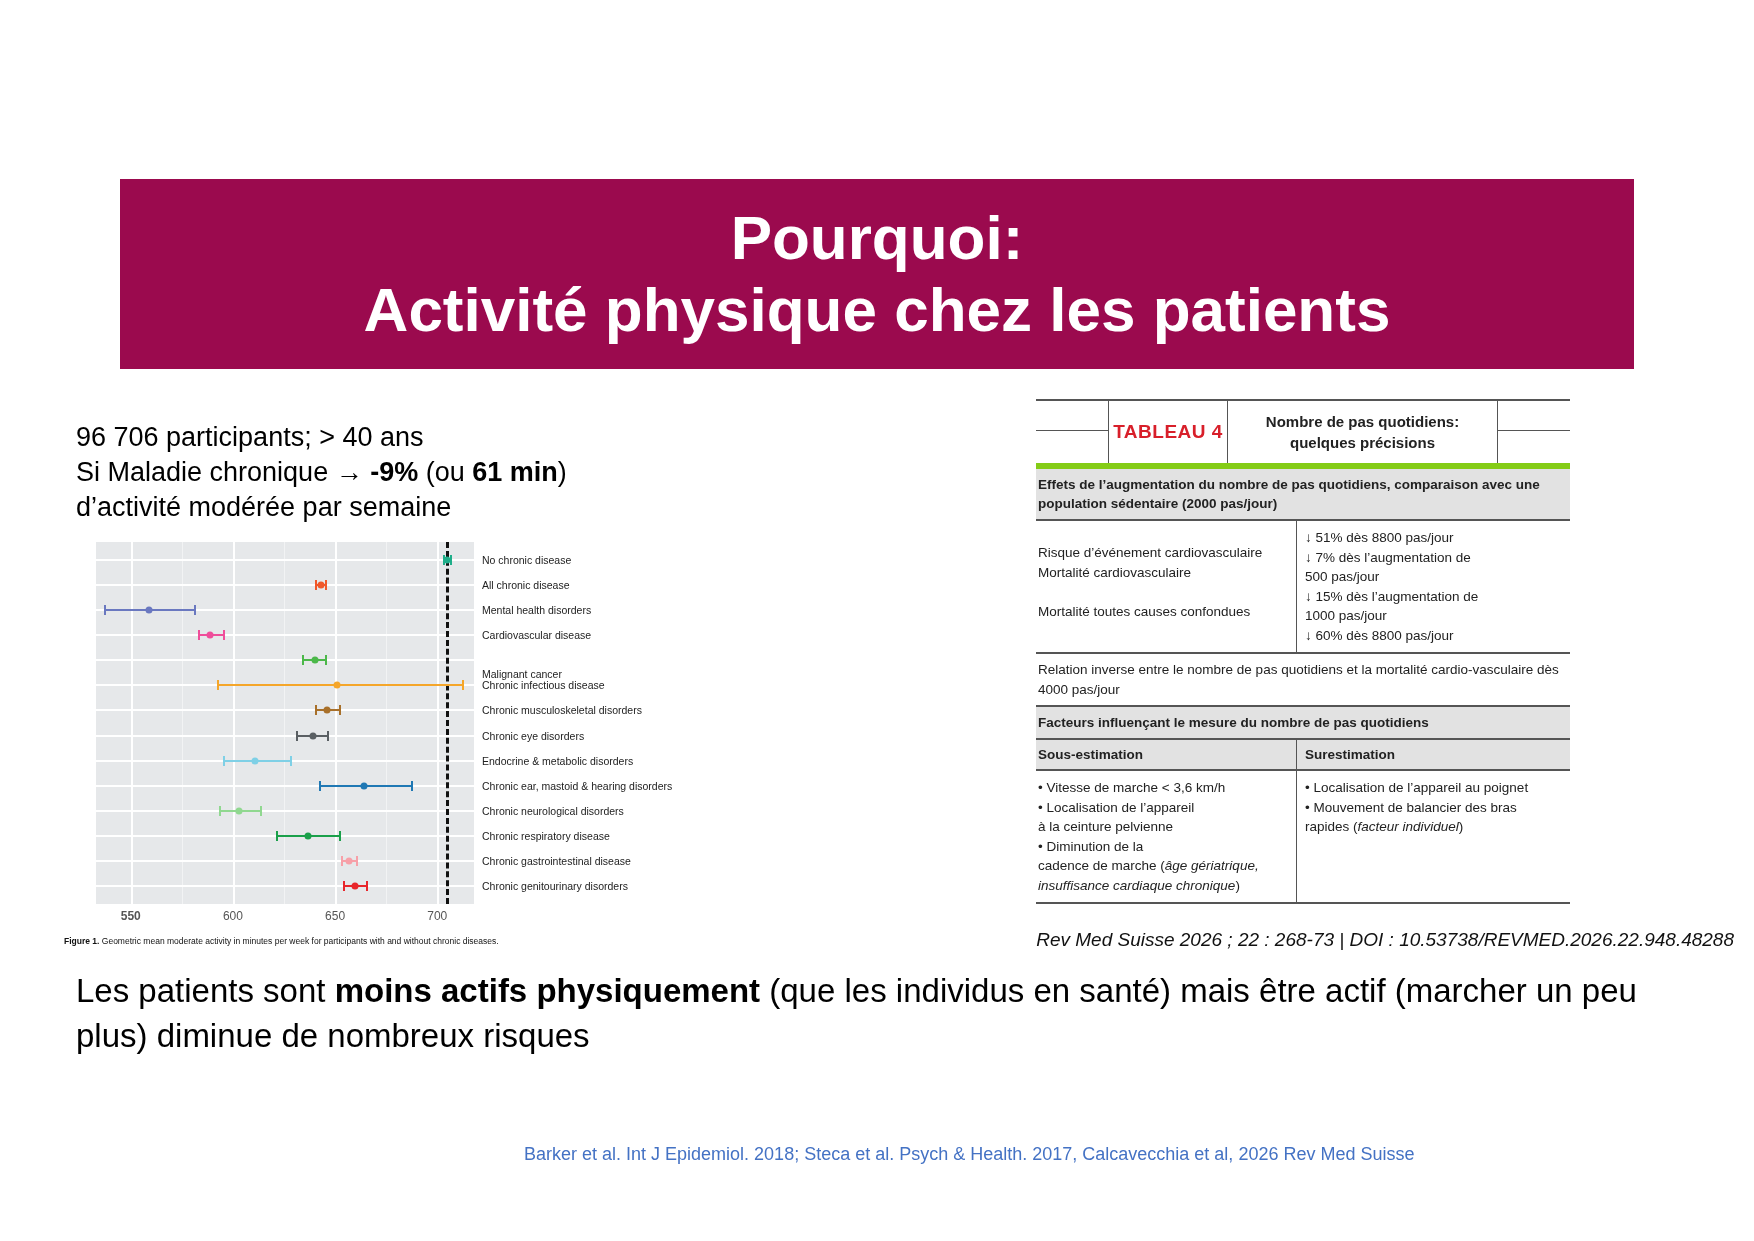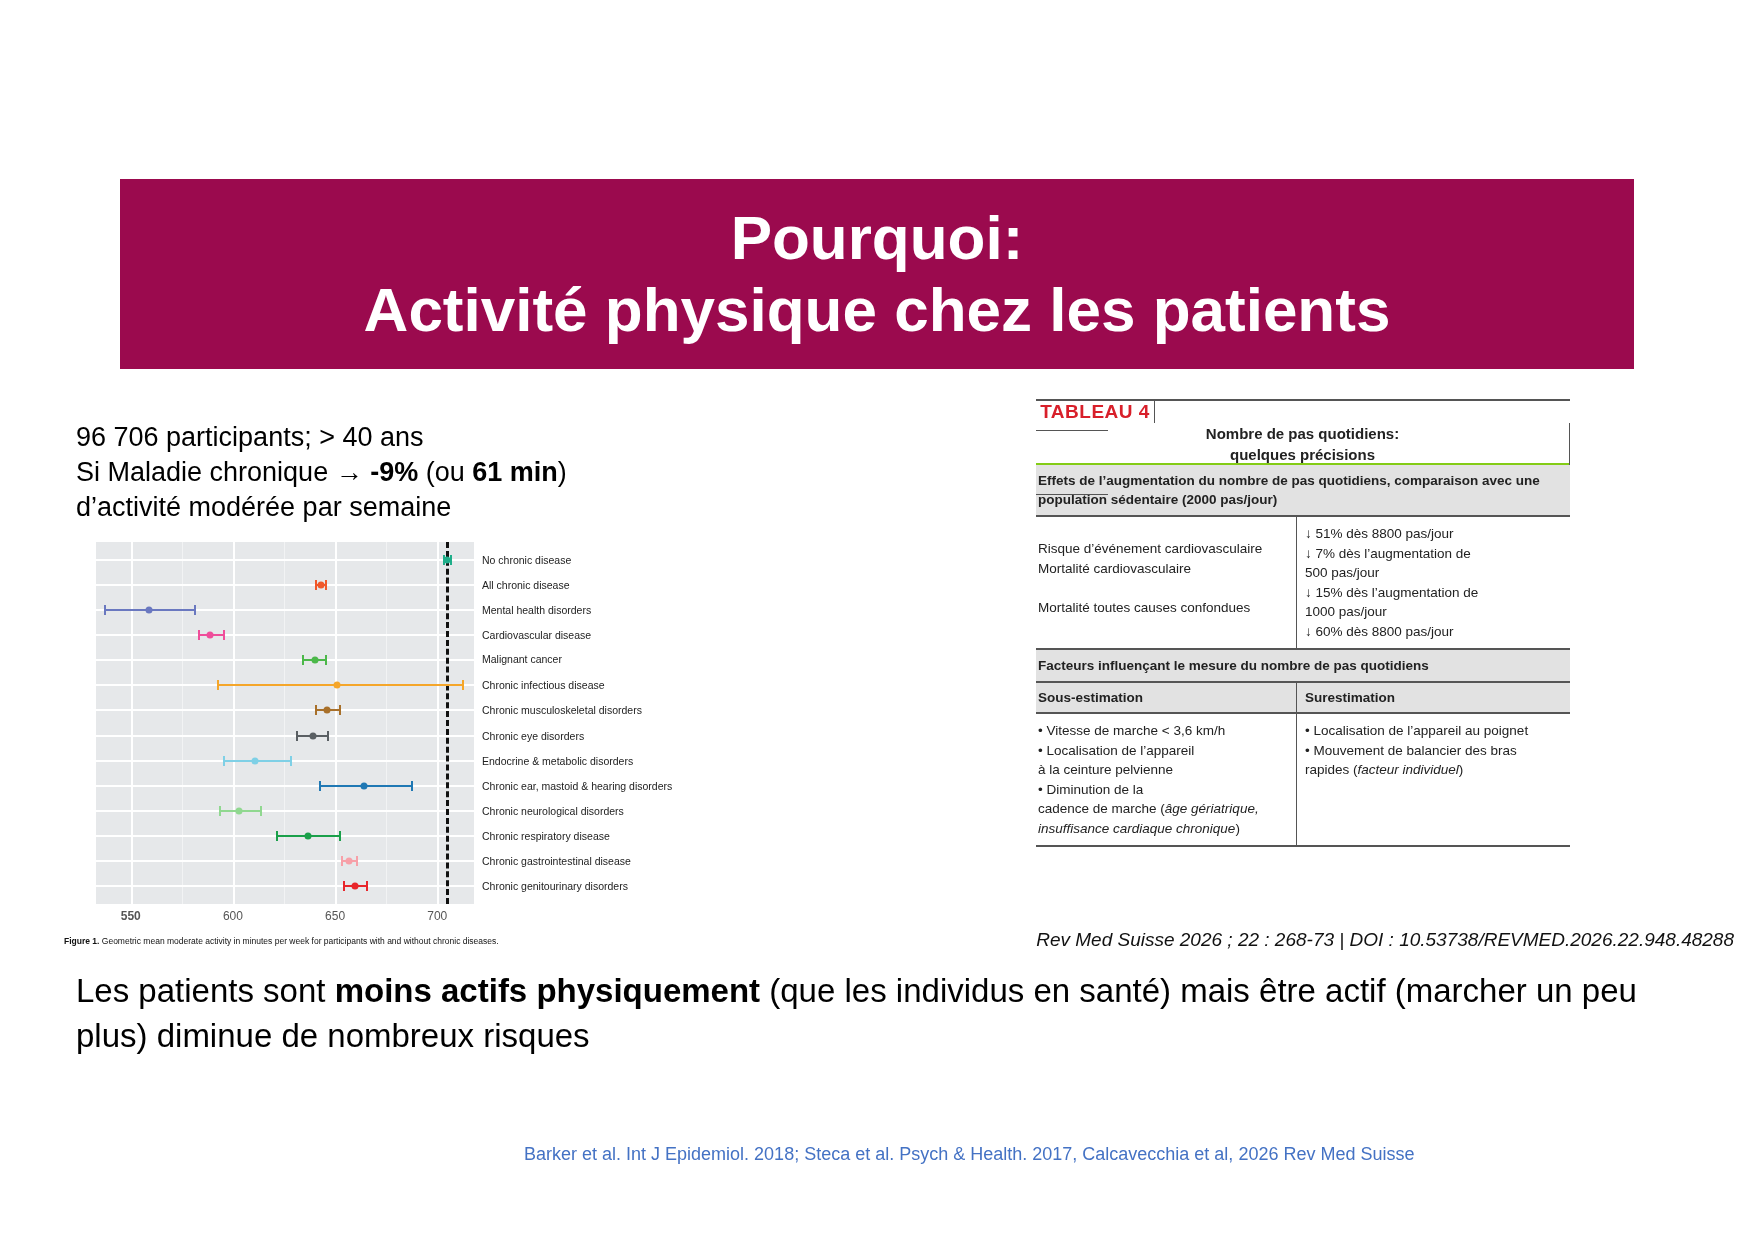--- a/index.html
+++ b/index.html
@@ -16,21 +16,21 @@
   .refline { position:absolute; top:0; width:0; height:362px; border-left:3px dashed #111; }
   .ci { position:absolute; height:2px; }
   .ci .capl, .ci .capr { position:absolute; top:-4px; width:2px; height:10px; background:inherit; }
   .ci .capl { left:0; } .ci .capr { right:0; }
   .dot { position:absolute; width:7px; height:7px; border-radius:50%; transform:translate(-50%,-50%); }
   .ylab { position:absolute; left:386px; font-size:10.5px; color:#222; white-space:nowrap; transform:translateY(-50%); }
   .xtick { position:absolute; top:367px; font-size:12px; color:#555; transform:translateX(-50%); }
   .fig-caption { position:absolute; left:64px; top:936px; font-size:8.5px; color:#111; }
   .fig-caption b { font-weight:bold; }
   .table4 { position:absolute; left:1036px; top:399px; width:534px; font-family:"Liberation Sans", sans-serif; font-size:13.5px; color:#222; }
-  .t-head { position:relative; height:62px; border-top:2px solid #555; border-bottom:2px solid #84cc16; display:flex;flex-direction:column; }
+  .t-head { position:relative; height:62px; border-top:2px solid #555; border-bottom:6px solid #84cc16; display:flex; }
   .t-head .stub { width:72px; border-right:1.5px solid #555; position:relative; }
   .t-head .stub:after { content:""; position:absolute; left:0; right:0; top:29px; border-top:1.5px solid #555; }
   .t-head .tag { width:118px; border-right:1.5px solid #555; display:flex; align-items:center; justify-content:center; color:#d81f2a; font-weight:bold; font-size:19px; letter-spacing:0.5px; }
   .t-head .ttl { flex:1; border-right:1.5px solid #555; display:flex; align-items:center; justify-content:center; text-align:center; font-weight:bold; font-size:15px; line-height:21px; }
   .t-head .stub2 { width:72px; position:relative; }
   .t-head .stub2:after { content:""; position:absolute; left:0; right:0; top:29px; border-top:1.5px solid #555; }
   .t-sec { background:#e2e2e2; font-weight:bold; padding:6px 2px; line-height:19px; border-bottom:2px solid #555; }
   .t-row2 { display:flex; border-bottom:2px solid #555; }
   .t-row2 .c1 { width:256px; padding:22px 2px; line-height:19.5px; border-right:1.5px solid #555; }
   .t-row2 .c2 { flex:1; padding:7px 8px; line-height:19.5px; }
@@ -152,21 +152,21 @@
       <div class="ci" style="left: 247.232px; width: 24.5189px; top: 343.403px; background: rgb(232, 38, 43);">
         <div class="capl" style="background: rgb(232, 38, 43);"></div>
         <div class="capr" style="background: rgb(232, 38, 43);"></div>
       </div>
       <div class="dot" style="left: 259.492px; top: 344.403px; background: rgb(232, 38, 43);"></div>
     </div>
 <div class="ylab" style="top: 17.5972px;">No chronic disease</div>
     <div class="ylab" style="top: 42.7361px;">All chronic disease</div>
     <div class="ylab" style="top: 67.875px;">Mental health disorders</div>
     <div class="ylab" style="top: 93.0139px;">Cardiovascular disease</div>
-    <div class="ylab" style="top: 117px;">Malignant cancer</div>
+    <div class="ylab" style="top: 132px;">Malignant cancer</div>
     <div class="ylab" style="top: 143.292px;">Chronic infectious disease</div>
     <div class="ylab" style="top: 168.431px;">Chronic musculoskeletal disorders</div>
     <div class="ylab" style="top: 193.569px;">Chronic eye disorders</div>
     <div class="ylab" style="top: 218.708px;">Endocrine &amp; metabolic disorders</div>
     <div class="ylab" style="top: 243.847px;">Chronic ear, mastoid &amp; hearing disorders</div>
     <div class="ylab" style="top: 268.986px;">Chronic neurological disorders</div>
     <div class="ylab" style="top: 294.125px;">Chronic respiratory disease</div>
     <div class="ylab" style="top: 319.264px;">Chronic gastrointestinal disease</div>
     <div class="ylab" style="top: 344.403px;">Chronic genitourinary disorders</div>
     <div class="xtick" style="left: 34.7351px; font-weight: bold;">550</div>
@@ -196,20 +196,21 @@
       </div>
     <div class="c2" id="eff-right">
         <div>↓ 51% dès 8800 pas/jour</div>
         <div>↓ 7% dès l’augmentation de</div>
         <div>500 pas/jour</div>
         <div>↓ 15% dès l’augmentation de</div>
         <div>1000 pas/jour</div>
         <div>↓ 60% dès 8800 pas/jour</div>
       </div>
   </div>
+  <div class="t-plain">Relation inverse entre le nombre de pas quotidiens et la mortalité cardio-vasculaire dès 4000 pas/jour</div>
   <div class="t-sec">Facteurs influençant le mesure du nombre de pas quotidiens</div>
   <div class="t-sub">
     <div class="c1">Sous-estimation</div>
     <div class="c2">Surestimation</div>
   </div>
   <div class="t-last">
     <div class="c1">
       <div>• Vitesse de marche &lt; 3,6 km/h</div>
       <div>• Localisation de l’appareil</div>
       <div>à la ceinture pelvienne</div>

